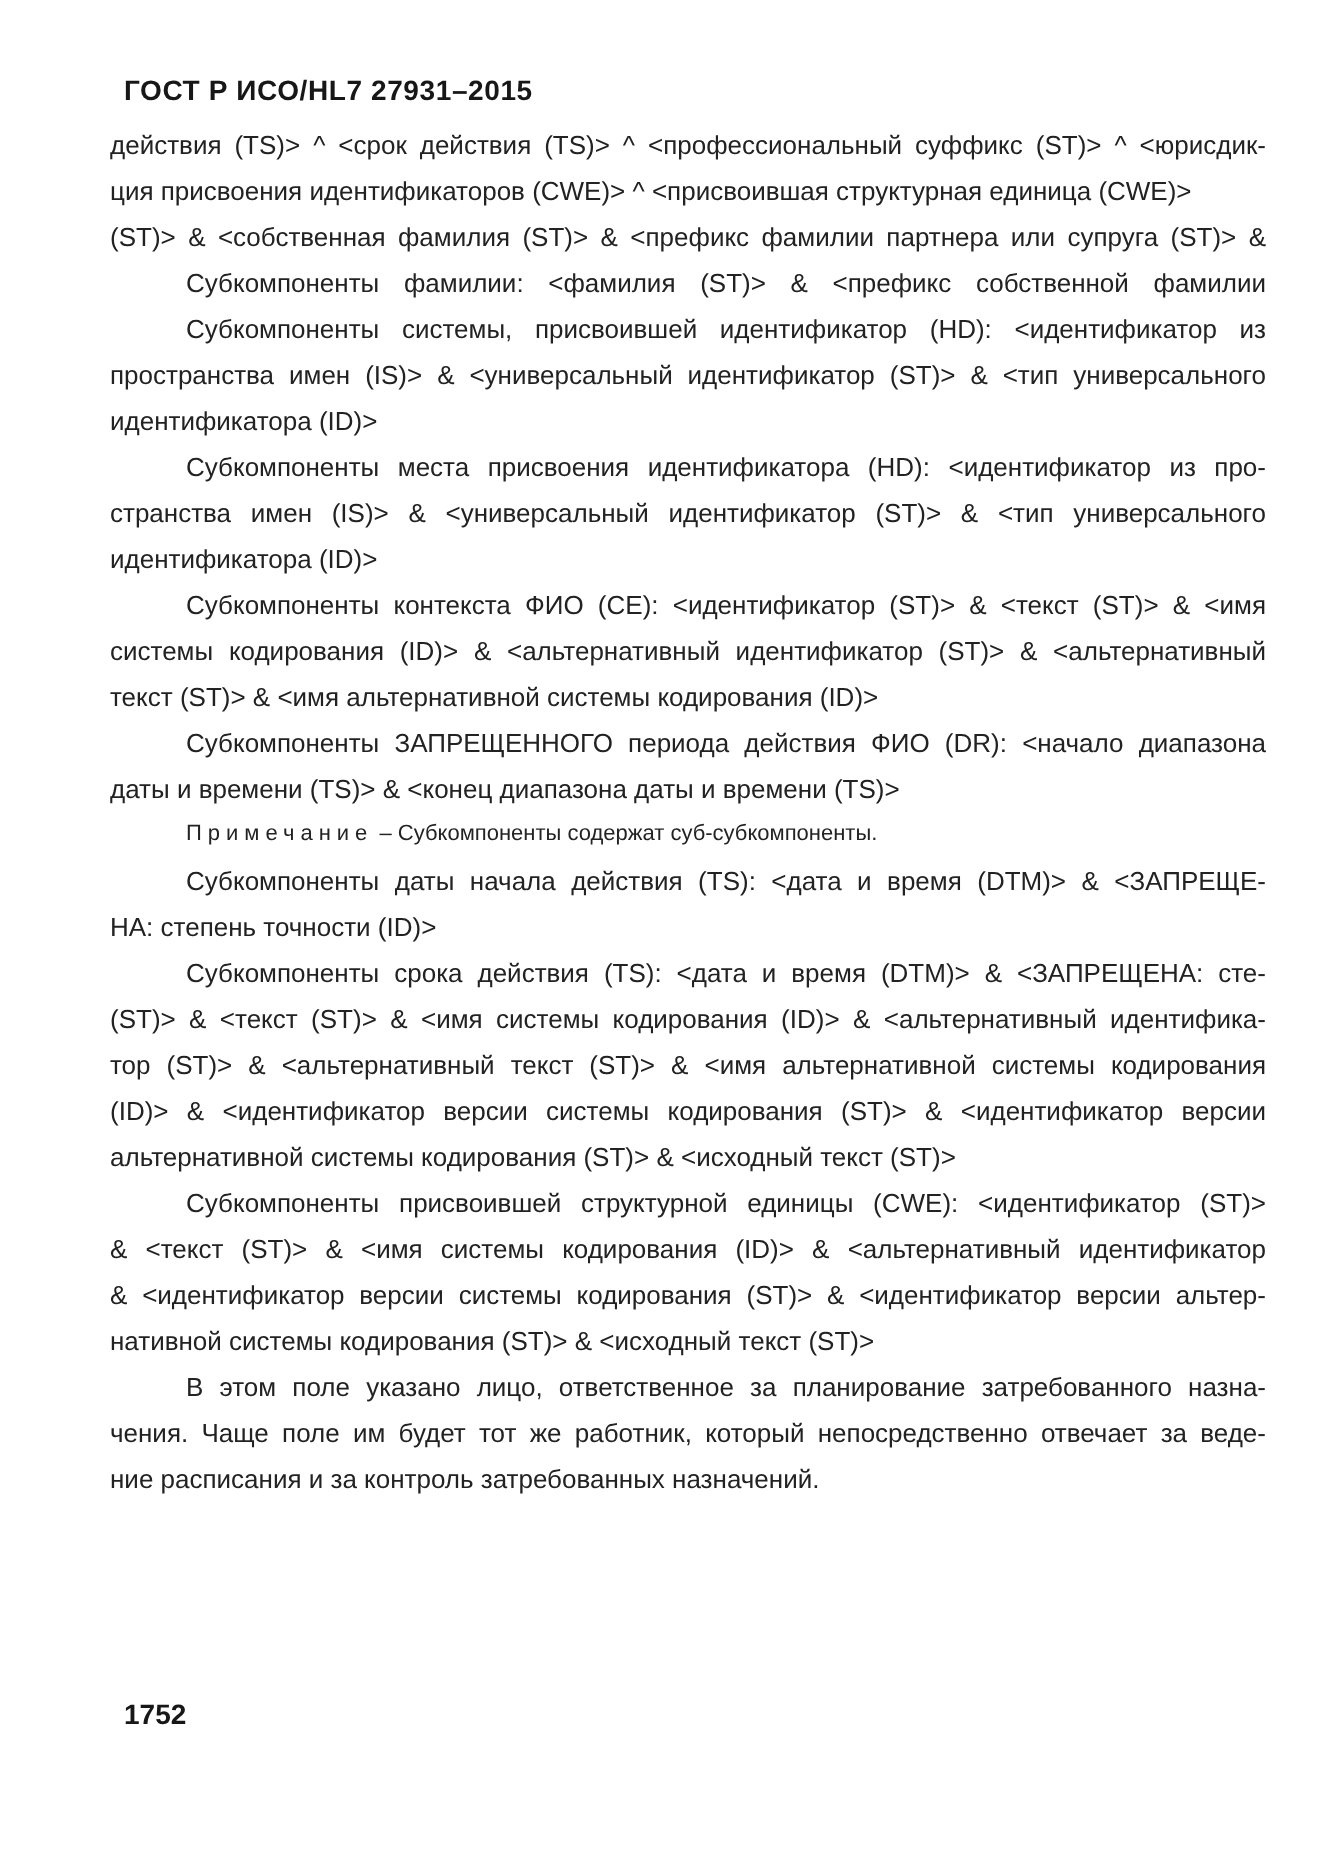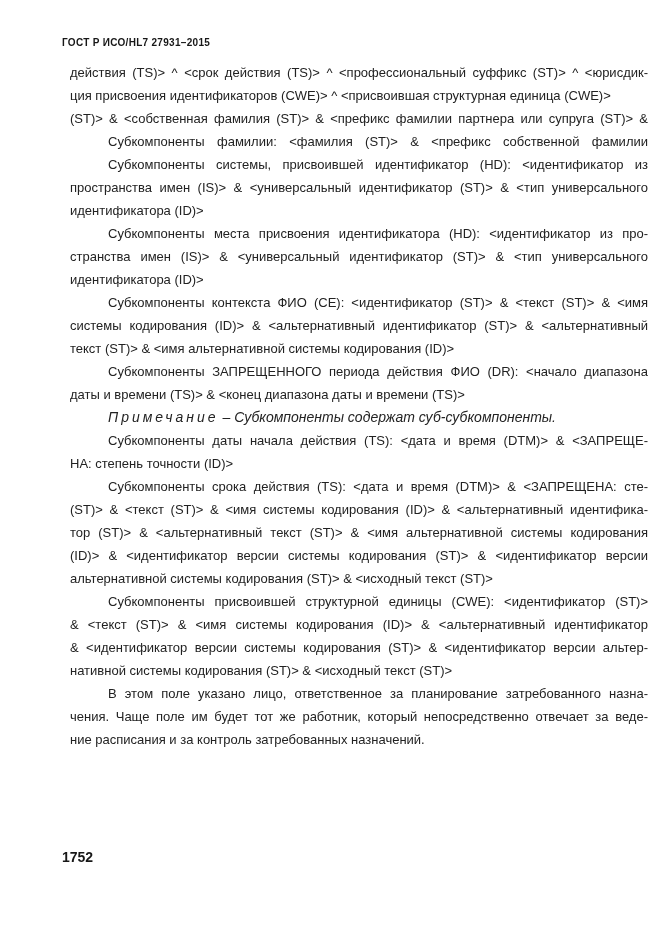--- a/index.html
+++ b/index.html
@@ -15,52 +15,51 @@
     width: 661px;
     height: 935px;
     background: #ffffff;
     font-family: "Liberation Sans", "DejaVu Sans", sans-serif;
     color: #1f1f1f;
   }
   .doc-header {
     position: absolute;
     left: 62px;
     top: 37px;
-    font-size: 10px;
+    font-size: 14px;
     font-weight: bold;
     letter-spacing: 0.3px;
     color: #171717;
   }
   .doc-body {
     position: absolute;
-    left: 70px;
+    left: 55px;
     top: 61px;
     width: 578px;
     font-size: 13px;
     line-height: 23px;
     color: #222222;
   }
   .line {
     text-align: justify;
     text-align-last: justify;
     white-space: normal;
   }
   .line.last {
     text-align-last: left;
   }
   .line.first-indent {
     text-indent: 38px;
   }
   .para-note {
-    font-size: 14px;
+    font-size: 11px;
     line-height: 23px;
     padding-left: 38px;
     text-align: left;
     color: #232323;
-    font-style: italic;
   }
   .note-label {
     letter-spacing: 3px;
   }
   .page-number {
     position: absolute;
     left: 62px;
     top: 849px;
     font-size: 14px;
     font-weight: bold;

